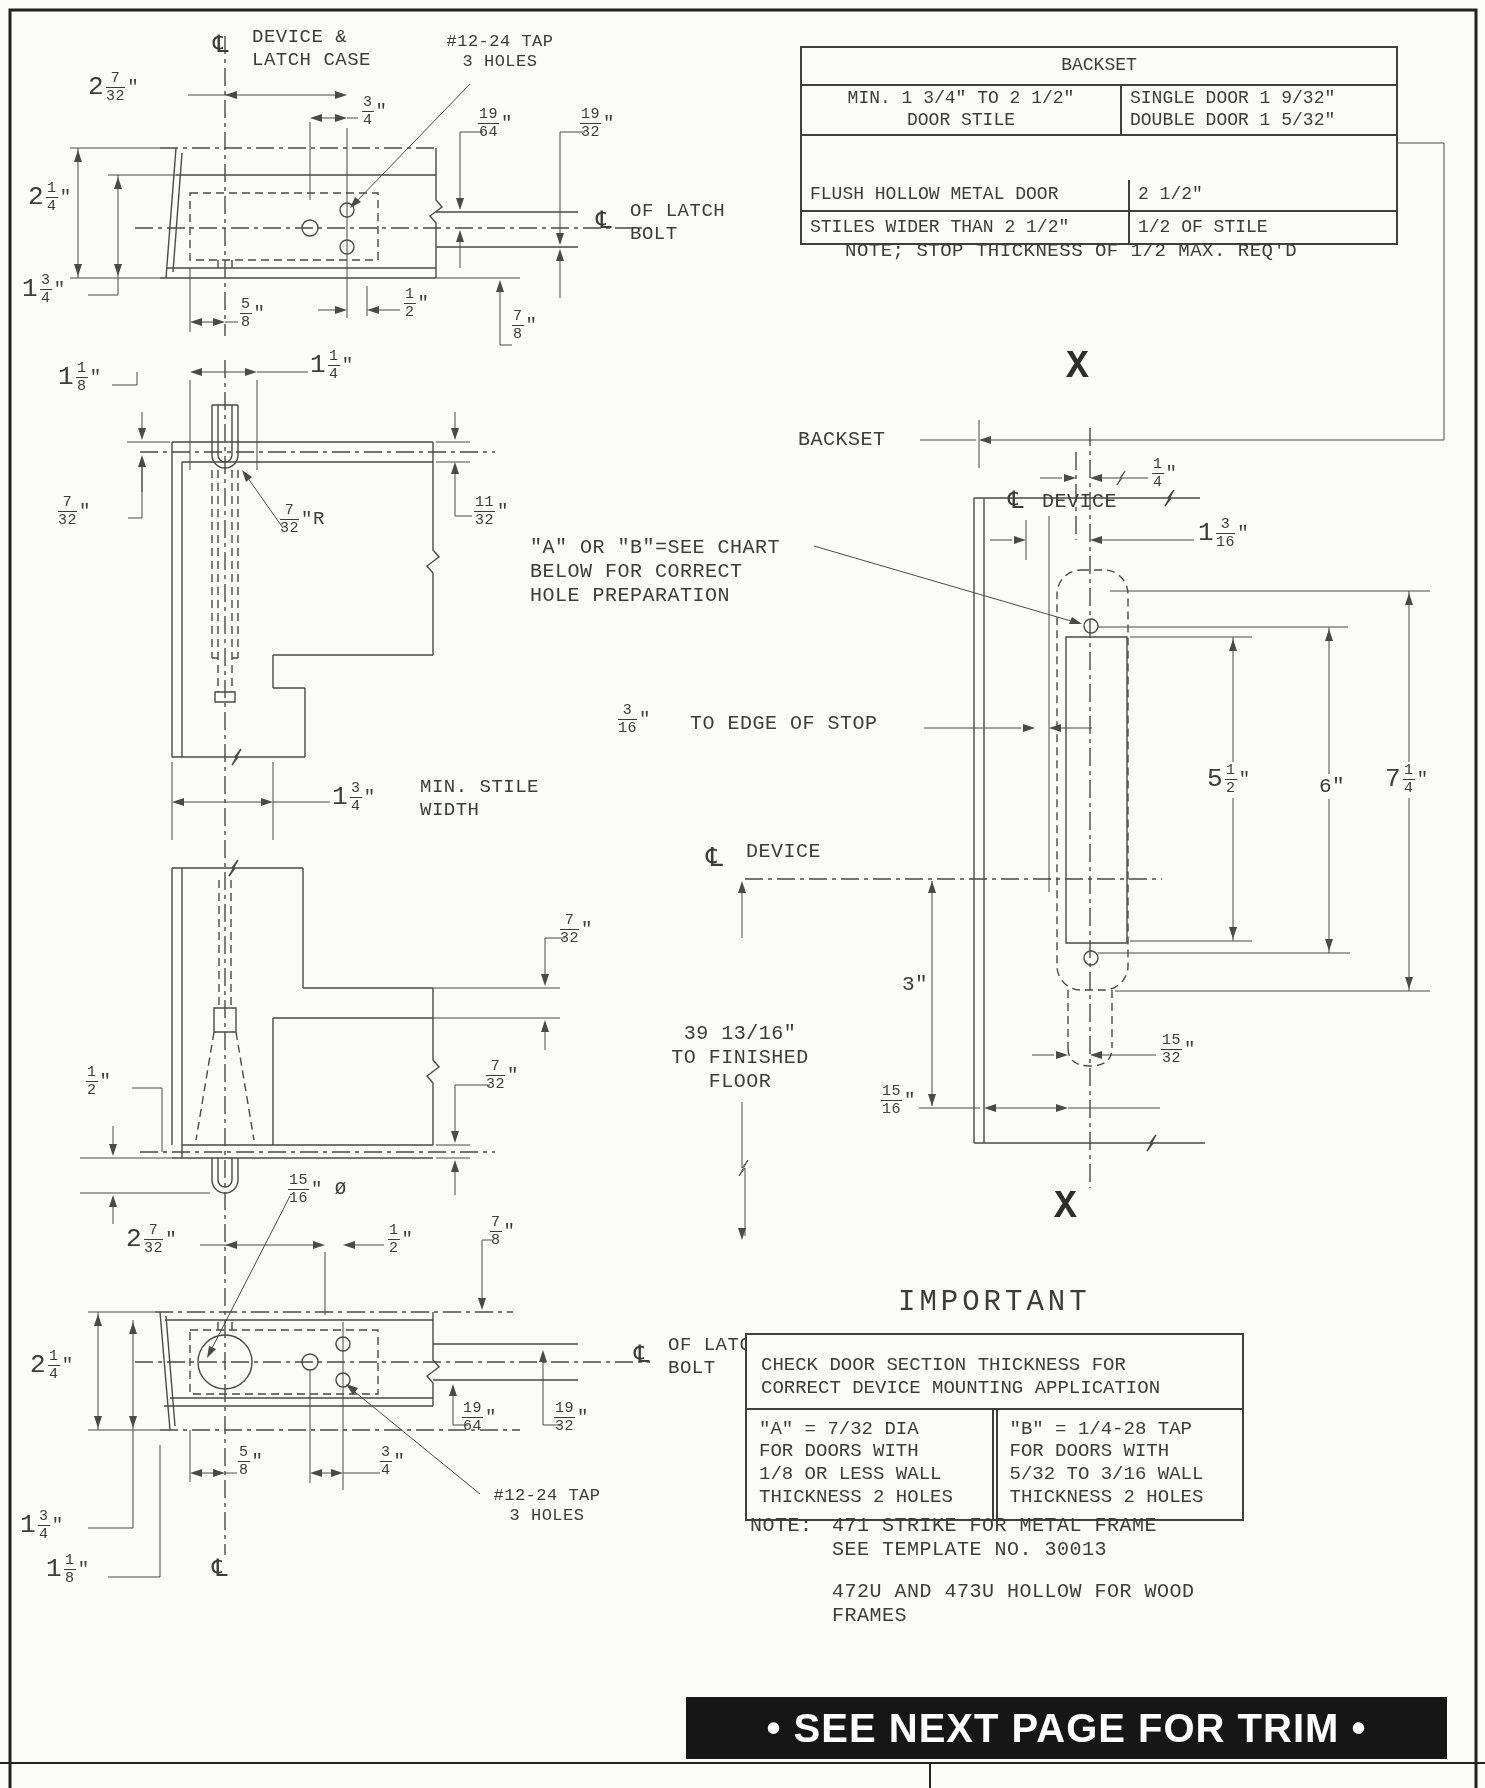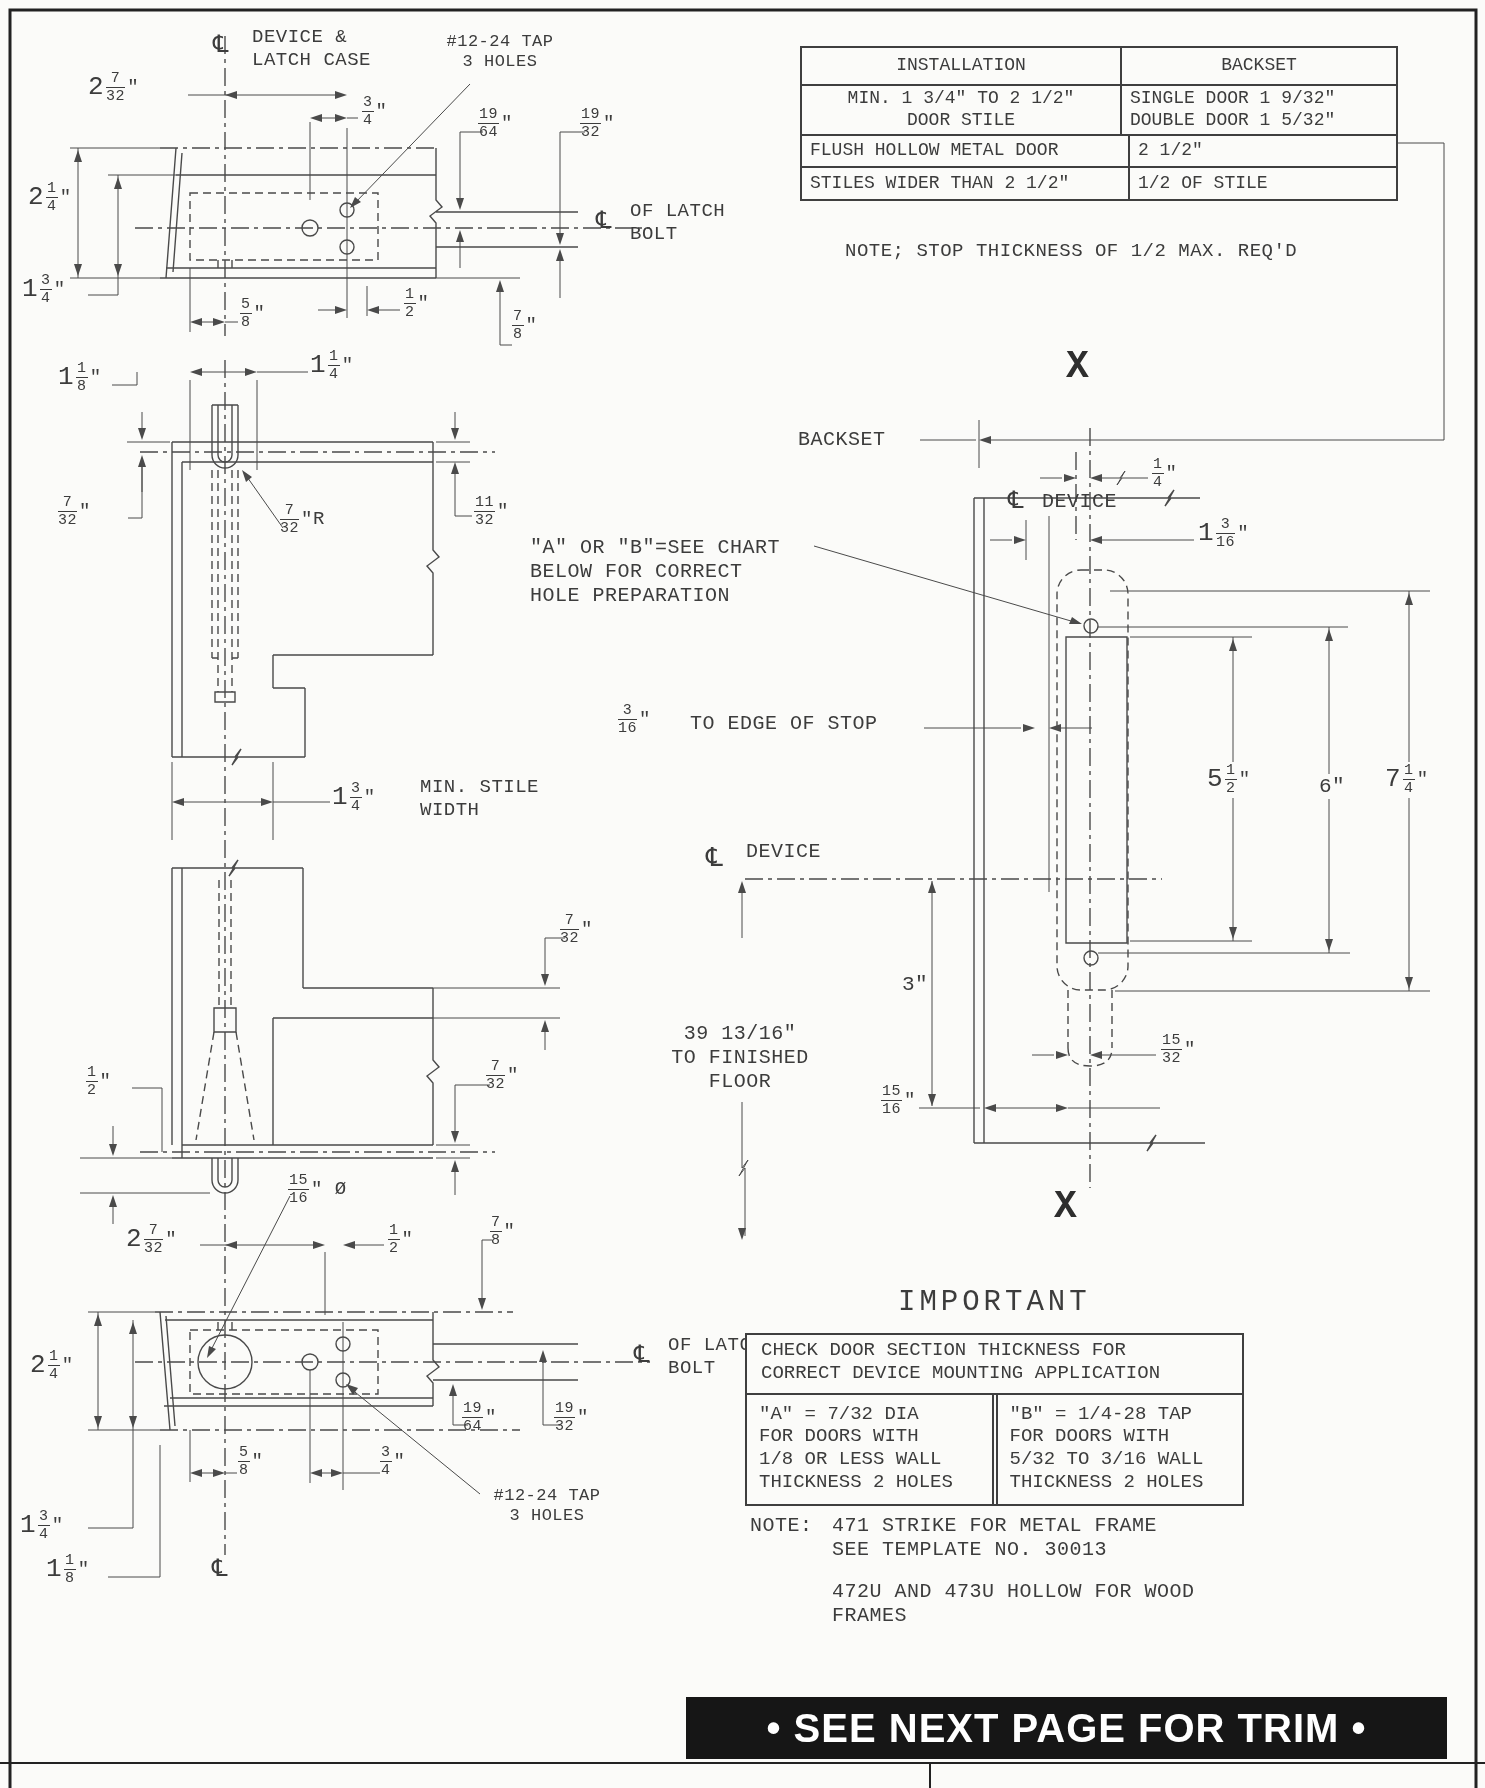--- a/index.html
+++ b/index.html
@@ -25,26 +25,26 @@
   .xmark{font:bold 38px/1 "Liberation Mono",monospace;color:#2e2e2e;}
   .bigtxt{font-size:31px;line-height:1.25;letter-spacing:2px;text-align:center;}
   .imptitle{font-size:29px;letter-spacing:4px;}
   .sched{position:absolute;left:800px;top:46px;width:594px;border:2px solid #3f3f3f;font:18px/1.2 "Liberation Mono",monospace;color:#3c3c3c;background:#fbfbf9;}
   .sched .tt{height:37px;border-bottom:2px solid #3f3f3f;display:flex;align-items:center;justify-content:center;font-size:19px;letter-spacing:2px;}
   .sched .hr{display:flex;border-bottom:2px solid #3f3f3f;}
   .sched .c1{width:318px;border-right:2px solid #3f3f3f;display:flex;align-items:center;}
   .sched .c2{flex:1;display:flex;align-items:center;}
   .sched .hd1{height:36px;justify-content:center;}
   .sched .r0{height:48px;}
-  .sched .r1{height:30px;}
+  .sched .r1{height:30px;margin-top:44px;}
   .sched .r2{height:31px;border-bottom:none;}
   .sched .pad{padding-left:8px;white-space:pre-line;}
   .sched .ctr{justify-content:center;text-align:center;white-space:pre-line;}
   .impbox{position:absolute;left:745px;top:1333px;width:495px;border:2px solid #3f3f3f;font:19px/1.2 "Liberation Mono",monospace;color:#3c3c3c;background:#fbfbf9;}
-  .impbox .ih{border-bottom:2px solid #3f3f3f;padding:4px 4px 8px 14px;white-space:pre-line;}
+  .impbox .ih{border-bottom:2px solid #3f3f3f;padding:19px 4px 8px 14px;white-space:pre-line;}
   .impbox .cells{display:flex;}
   .impbox .cell{flex:1;padding:8px 6px 10px 12px;white-space:pre-line;}
   .impbox .cell+.cell{border-left:6px double #3f3f3f;}
   .banner{position:absolute;left:686px;top:1697px;width:761px;height:62px;background:#161616;color:#fff;display:flex;align-items:center;justify-content:center;font:bold 40px/1 "Liberation Sans",sans-serif;letter-spacing:1px;}
   .hline{position:absolute;left:0;top:1762px;width:1485px;height:0;border-top:2px solid #222;}
   .vdiv{position:absolute;left:929px;top:1762px;width:0;height:26px;border-left:2px solid #222;}
 </style>
 </head>
 <body>
 
@@ -182,21 +182,20 @@
 <div class="lbl s21" style="left:902px;top:972px">3"</div>
 <div class="lbl dim bg" style="left:1204px;top:762px"><span class="fw">5</span><span class="fr"><span class="fn">1</span><span>2</span></span><span class="fs">"</span></div>
 <div class="lbl s21 bg" style="left:1316px;top:774px">6"</div>
 <div class="lbl dim bg" style="left:1382px;top:762px"><span class="fw">7</span><span class="fr"><span class="fn">1</span><span>4</span></span><span class="fs">"</span></div>
 <div class="lbl dim bg" style="left:1158px;top:1032px"><span class="fr"><span class="fn">15</span><span>32</span></span><span class="fs">"</span></div>
 <div class="lbl dim bg" style="left:878px;top:1083px"><span class="fr"><span class="fn">15</span><span>16</span></span><span class="fs">"</span></div>
 <div class="lbl xmark" style="left:1054px;top:1188px">X</div>
 
 <div class="sched">
   <div class="hr">
-        <div class="c1 hd1">INSTALLATION</div>
         <div class="c2 hd1">BACKSET</div>
       </div>
   <div class="hr r0">
         <div class="c1 ctr">MIN. 1 3/4" TO 2 1/2"
 DOOR STILE</div>
         <div class="c2 pad">SINGLE DOOR 1 9/32"
 DOUBLE DOOR 1 5/32"</div>
       </div>
   <div class="hr r1">
         <div class="c1 pad">FLUSH HOLLOW METAL DOOR</div>

